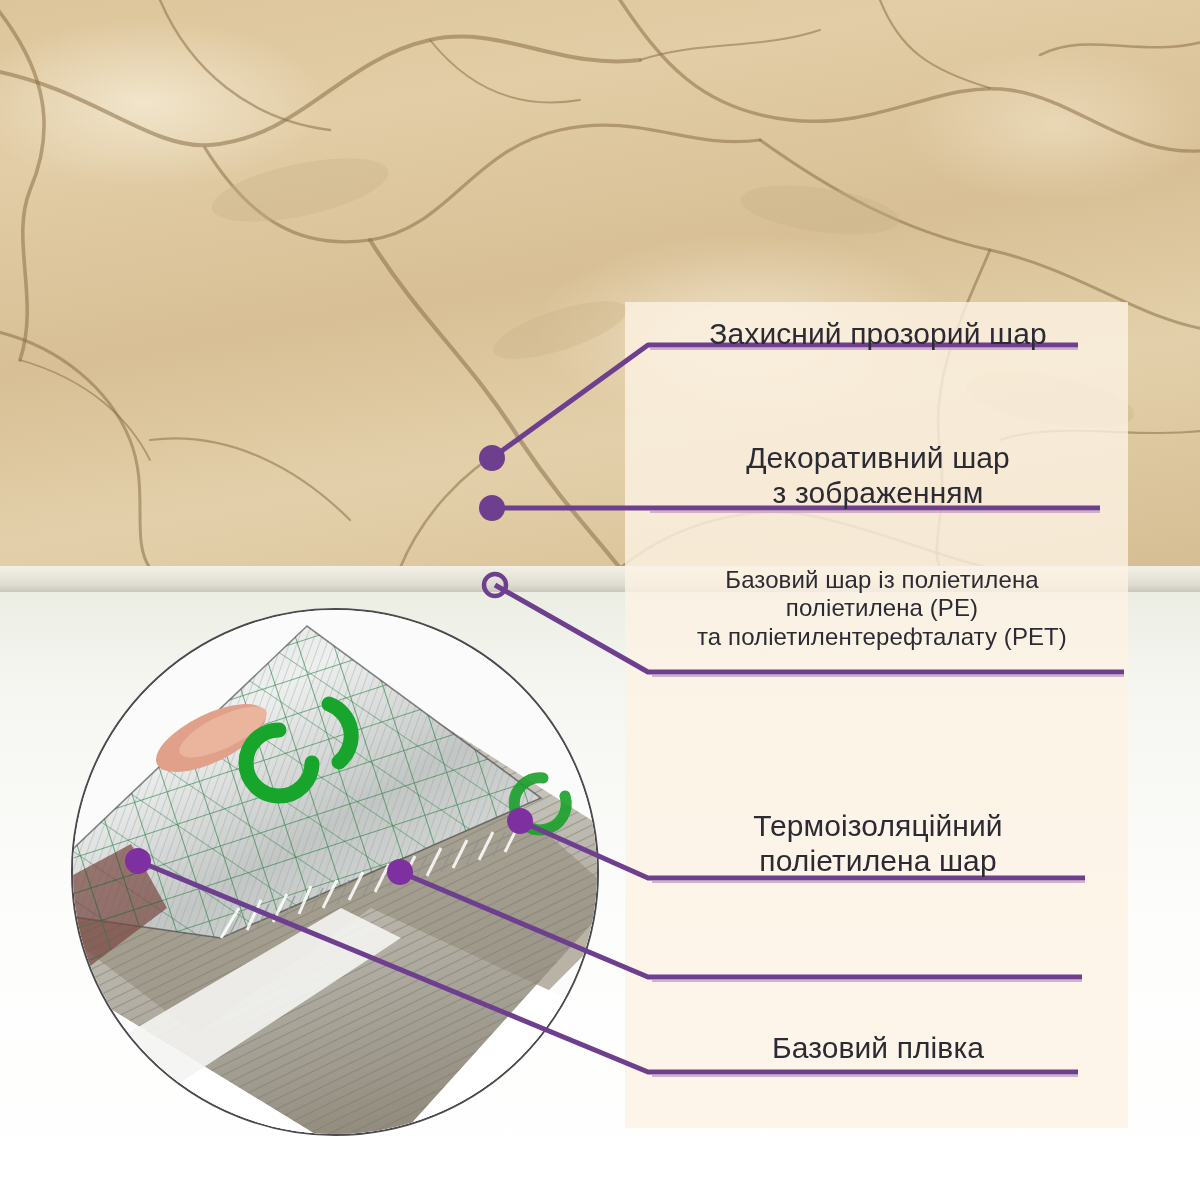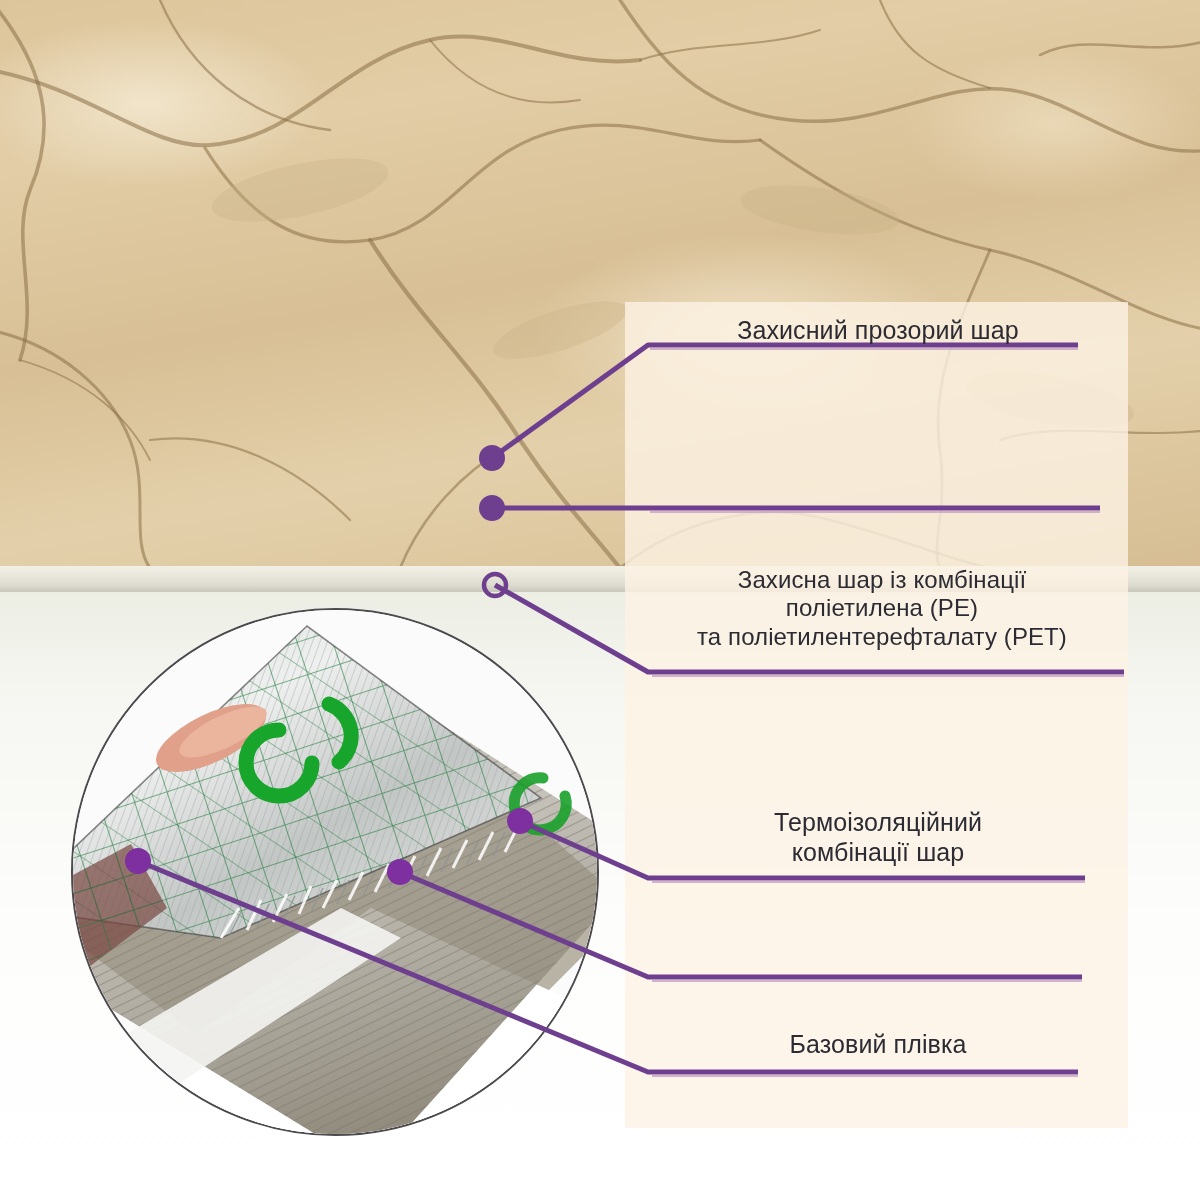--- a/index.html
+++ b/index.html
@@ -48,21 +48,21 @@
     background:rgba(253,243,228,.80);
   }
 
   
   .leaders{position:absolute;left:0;top:0;width:1200px;height:1200px;pointer-events:none;}
   .leaders svg{display:block;width:100%;height:100%;}
 
   
   .label{
     position:absolute;color:#2c2b33;text-align:center;
-    font-size:25px;line-height:1.18;font-weight:400;
+    font-size:30px;line-height:1.18;font-weight:400;
     letter-spacing:.1px;white-space:pre-line;
   }
   .l1{left:648px;top:316px;width:460px;}
   .l2{left:648px;top:440px;width:460px;}
   .l3{left:636px;top:566px;width:492px;font-size:24px;}
   .l4{left:648px;top:808px;width:460px;}
   .l5{left:648px;top:941px;width:460px;}
   .l6{left:648px;top:1030px;width:460px;}
 </style>
 </head>
@@ -213,20 +213,22 @@
       <circle cx="492" cy="458" r="13" fill="#6e3f8e"></circle>
       <circle cx="492" cy="508" r="13" fill="#6e3f8e"></circle>
       <circle cx="495" cy="585" r="11" fill="none" stroke="#6e3f8e" stroke-width="4.5"></circle>
       <circle cx="520" cy="821" r="13" fill="#7e2fa0"></circle>
       <circle cx="400" cy="872" r="13" fill="#7e2fa0"></circle>
       <circle cx="138" cy="861" r="13" fill="#7e2fa0"></circle>
     </svg>
   </div>
 
   <div class="label l1">Захисний прозорий шар</div>
-  <div class="label l3">Захисна шар із комбінації
+  <div class="label l2">Декоративний шар
+з зображенням</div>
+  <div class="label l3">Базовий шар із поліетилена
 поліетилена (PE)
 та поліетилентерефталату (PET)</div>
   <div class="label l4">Термоізоляційний
-комбінації шар</div>
+поліетилена шар</div>
   <div class="label l6">Базовий плівка</div>
 
 </div>
 
 </body></html>

